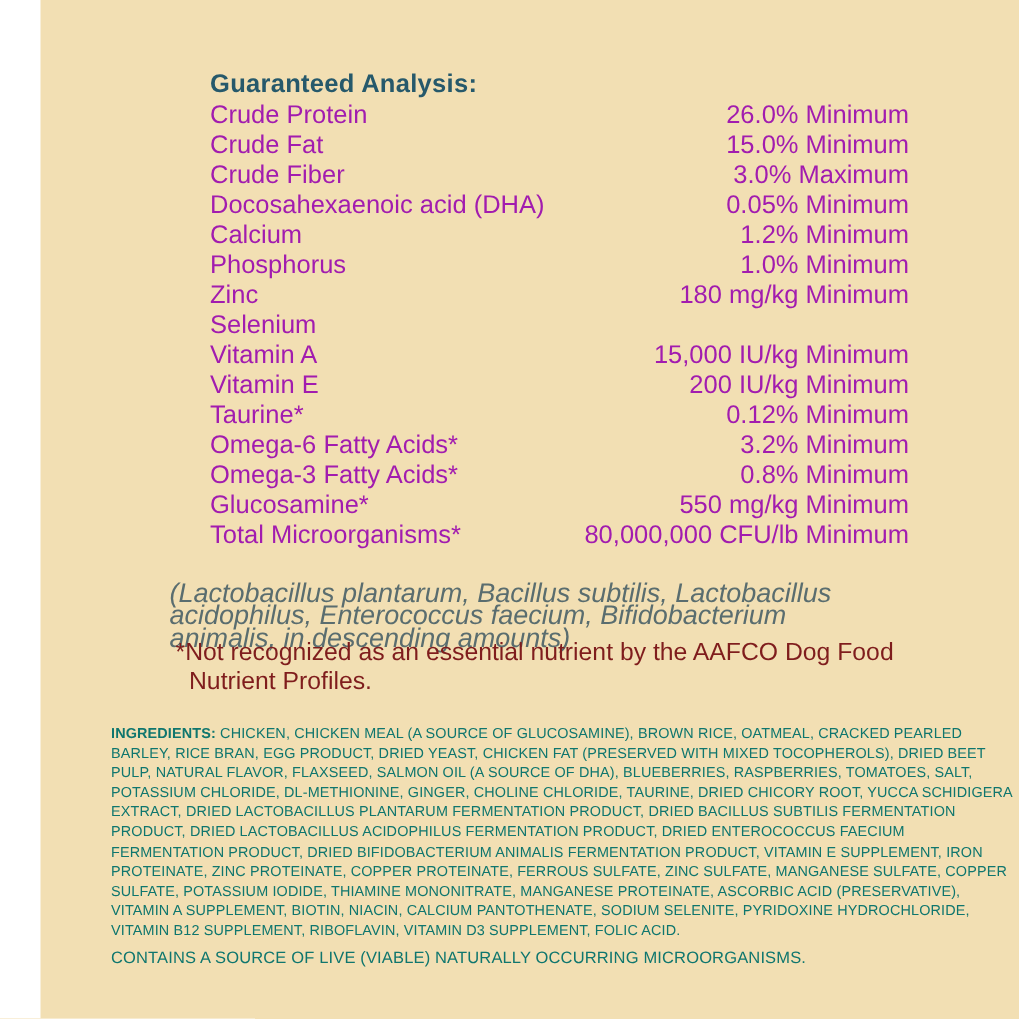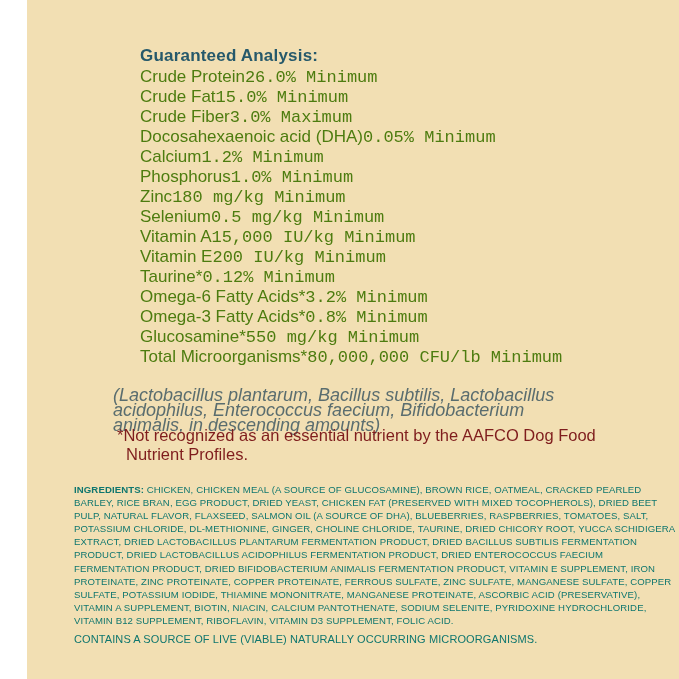--- a/index.html
+++ b/index.html
@@ -22,27 +22,28 @@
     color: #26596B;
   }
   .ga-table {
     position: absolute;
     left: 113px;
     top: 67px;
     width: 466px;
   }
   .ga-row {
     display: flex;
+    justify-content: space-between;
     align-items: baseline;
     height: 20px;
     font-size: 17px;
-    color: #4d7c0f;
+    color: #a21caf;
   }
   .ga-label { white-space: nowrap; }
-  .ga-value { white-space: nowrap; text-align: right; font-family: Liberation Mono, monospace; }
+  .ga-value { white-space: nowrap; text-align: right; }
   .ga-paren {
     position: absolute;
     left: 86px;
     top: 388px;
     width: 478px;
     font-size: 18px;
     font-style: italic;
     line-height: 15px;
     color: #5A6D6F;
   }
@@ -118,21 +119,20 @@
         <span class="ga-value">1.0% Minimum</span>
       </div>
 
       <div class="ga-row">
         <span class="ga-label">Zinc</span>
         <span class="ga-value">180 mg/kg Minimum</span>
       </div>
 
       <div class="ga-row">
         <span class="ga-label">Selenium</span>
-        <span class="ga-value">0.5 mg/kg Minimum</span>
       </div>
 
       <div class="ga-row">
         <span class="ga-label">Vitamin A</span>
         <span class="ga-value">15,000 IU/kg Minimum</span>
       </div>
 
       <div class="ga-row">
         <span class="ga-label">Vitamin E</span>
         <span class="ga-value">200 IU/kg Minimum</span>

